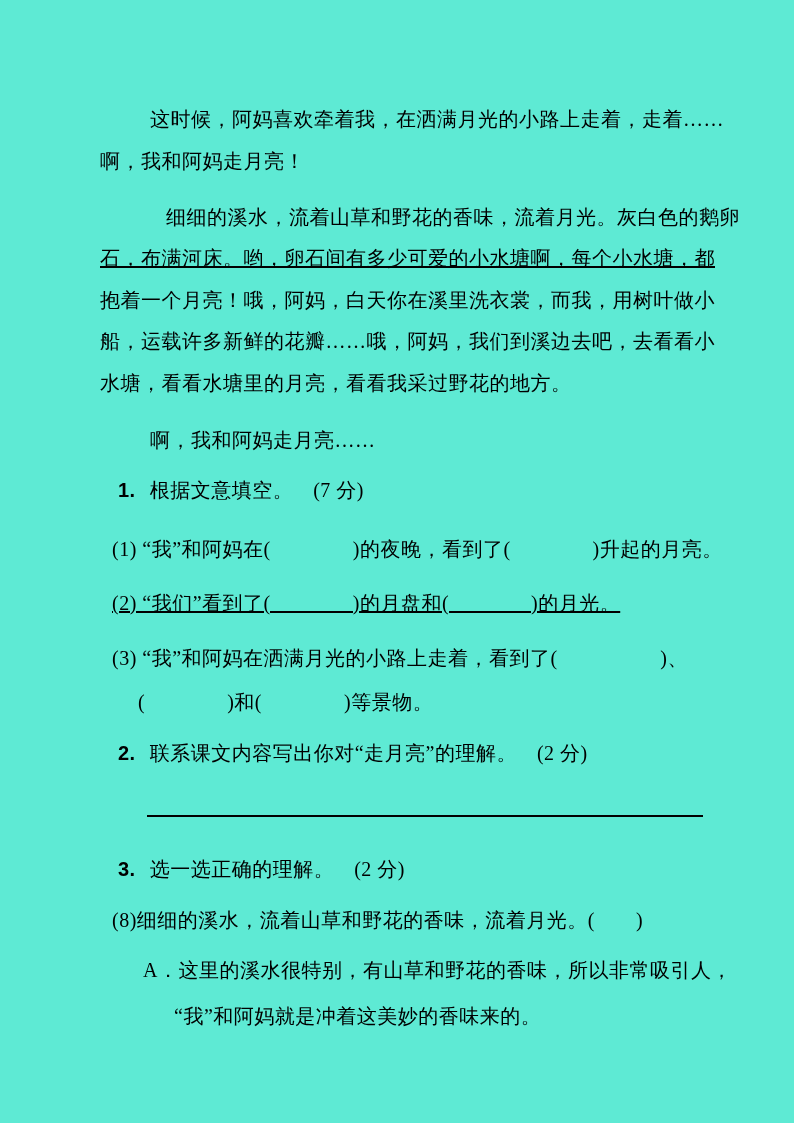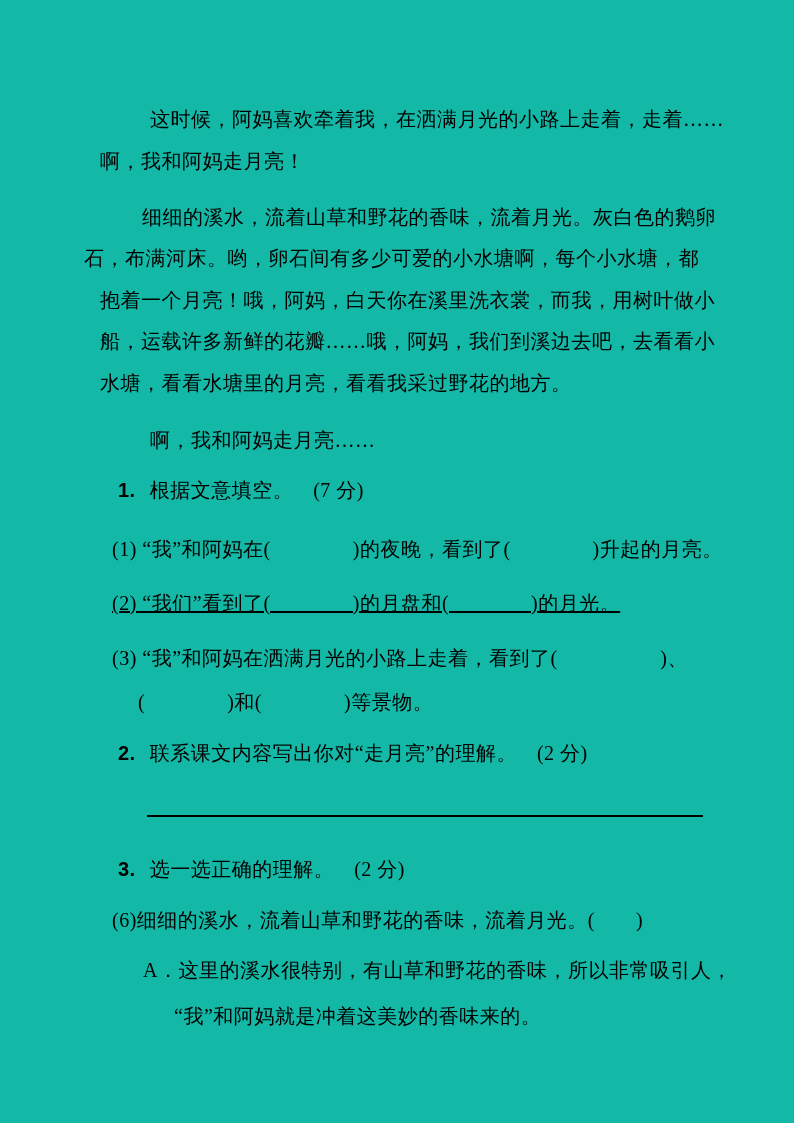--- a/index.html
+++ b/index.html
@@ -10,21 +10,21 @@
   body {
     width: 794px;
     height: 1123px;
     font-family: "Liberation Serif", serif;
     color: #000000;
   }
   .page {
     position: relative;
     width: 794px;
     height: 1123px;
-    background: #14b8a6;
+    background: #5eead4;
     overflow: hidden;
   }
   .ln {
     position: absolute;
     white-space: pre;
     font-size: 20px;
     line-height: 26px;
     letter-spacing: 0.5px;
     color: #000000;
   }
@@ -47,22 +47,22 @@
   }
 </style>
 </head>
 <body>
 
 <div class="page">
 
   <div class="ln passage-ln" style="top:106px; left:150px;">这时候，阿妈喜欢牵着我，在洒满月光的小路上走着，走着……</div>
   <div class="ln passage-ln" style="top:148px; left:100px;">啊，我和阿妈走月亮！</div>
 
-  <div class="ln passage-ln" style="top:204px; left:142px;text-align:right;">细细的溪水，流着山草和野花的香味，流着月光。灰白色的鹅卵</div>
-  <div class="ln passage-ln" style="top:245px; left:84px;">石，布满河床。哟，卵石间有多少可爱的小水塘啊，每个小水塘，都</div>
+  <div class="ln passage-ln" style="top:204px; left:166px;text-align:right;">细细的溪水，流着山草和野花的香味，流着月光。灰白色的鹅卵</div>
+  <div class="ln passage-ln" style="top:245px; left:100px;text-decoration:underline;">石，布满河床。哟，卵石间有多少可爱的小水塘啊，每个小水塘，都</div>
   <div class="ln passage-ln" style="top:287px; left:100px;">抱着一个月亮！哦，阿妈，白天你在溪里洗衣裳，而我，用树叶做小</div>
   <div class="ln passage-ln" style="top:328px; left:100px;">船，运载许多新鲜的花瓣……哦，阿妈，我们到溪边去吧，去看看小</div>
   <div class="ln passage-ln" style="top:370px; left:100px;">水塘，看看水塘里的月亮，看看我采过野花的地方。</div>
 
   <div class="ln passage-ln" style="top:427px; left:150px;">啊，我和阿妈走月亮……</div>
 
   <div class="ln q-row" style="top:477px; left:118px;">
     <span class="q-num">1.</span><span class="q-label">根据文意填空。</span><span class="q-points">(7 分)</span>
   </div>
 
@@ -74,18 +74,18 @@
   <div class="ln q-row" style="top:740px; left:118px;">
     <span class="q-num">2.</span><span class="q-label">联系课文内容写出你对“走月亮”的理解。</span><span class="q-points">(2 分)</span>
   </div>
 
   <div class="answer-line" style="top:815px; left:147px; width:556px;"></div>
 
   <div class="ln q-row" style="top:856px; left:118px;">
     <span class="q-num">3.</span><span class="q-label">选一选正确的理解。</span><span class="q-points">(2 分)</span>
   </div>
 
-  <div class="ln passage-ln" style="top:907px; left:112px;">(6)细细的溪水，流着山草和野花的香味，流着月光。(　　)</div>
+  <div class="ln passage-ln" style="top:907px; left:112px;">(8)细细的溪水，流着山草和野花的香味，流着月光。(　　)</div>
 
   <div class="ln passage-ln" style="top:957px; left:143px;">A．这里的溪水很特别，有山草和野花的香味，所以非常吸引人，</div>
   <div class="ln passage-ln" style="top:1003px; left:174px;">“我”和阿妈就是冲着这美妙的香味来的。</div>
 
 </div>
 
 </body></html>

